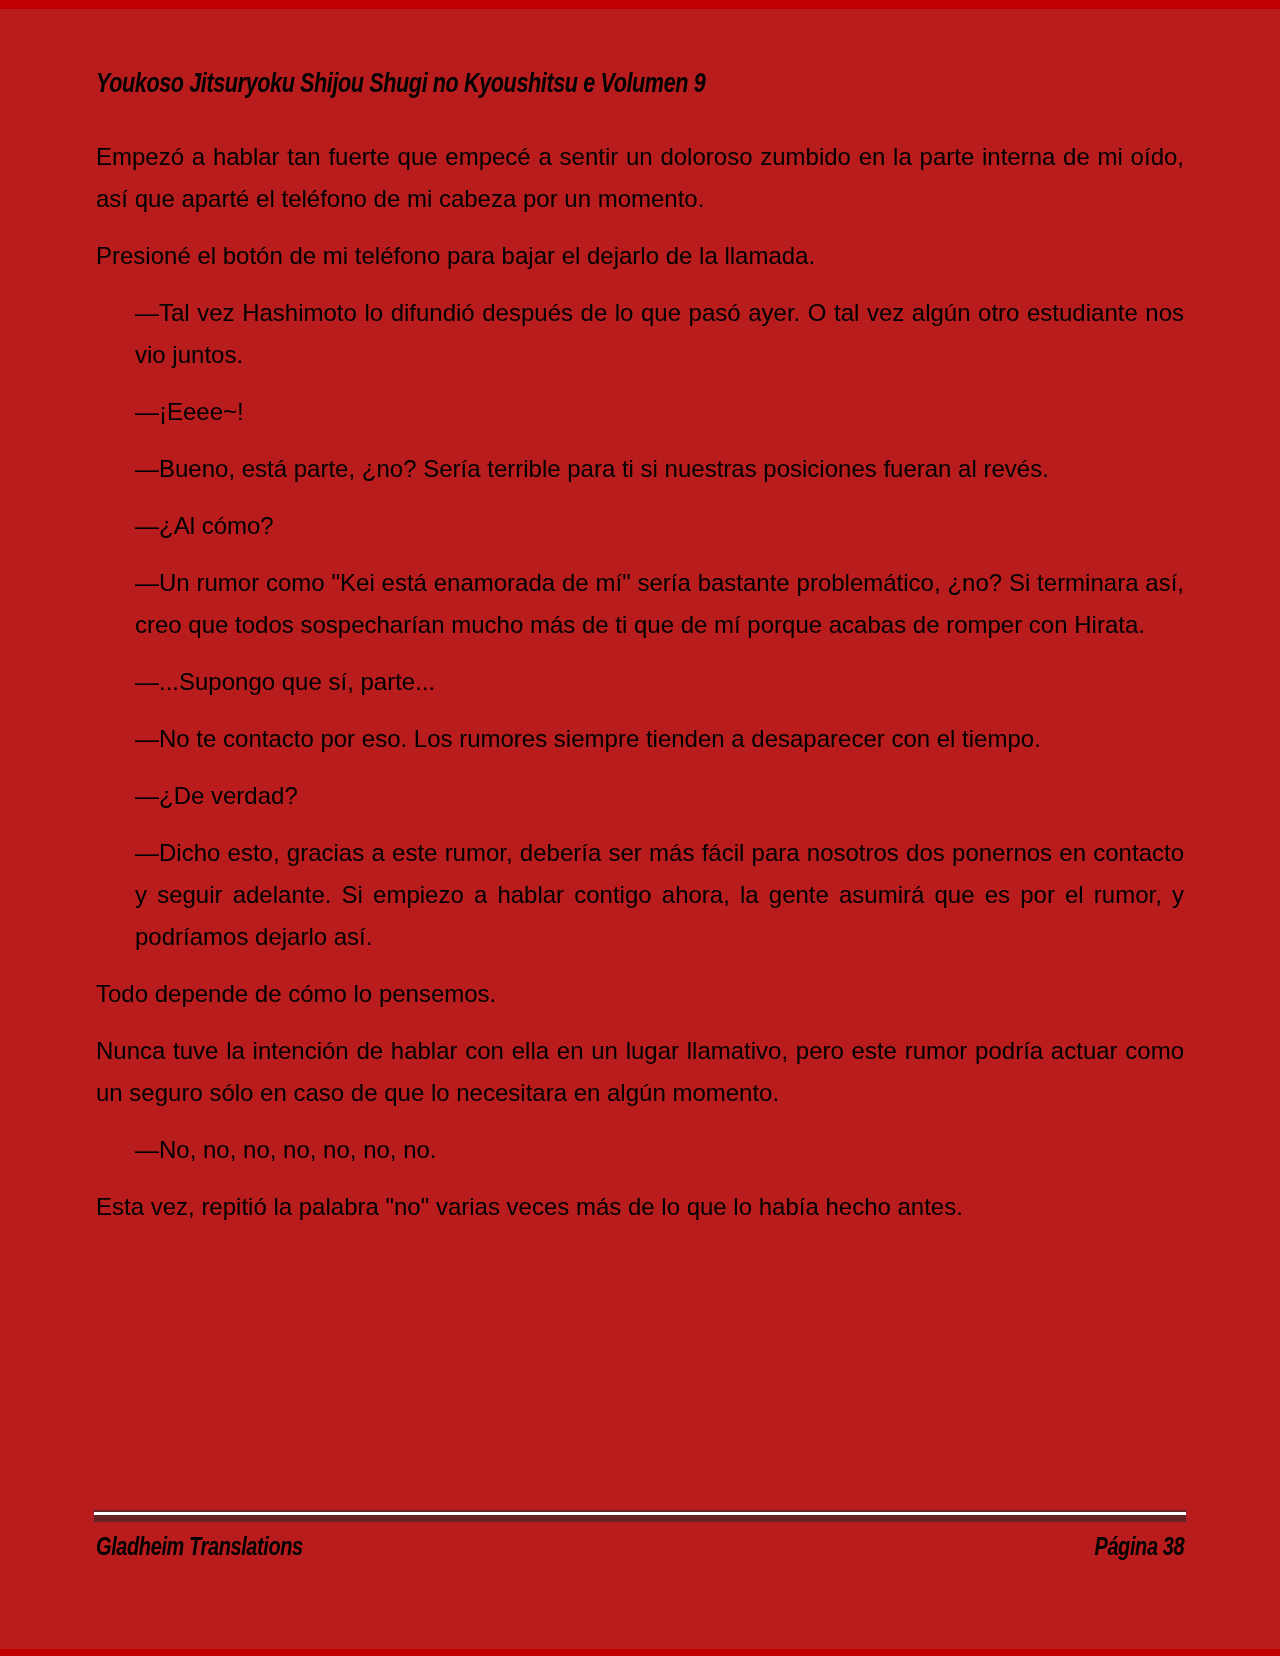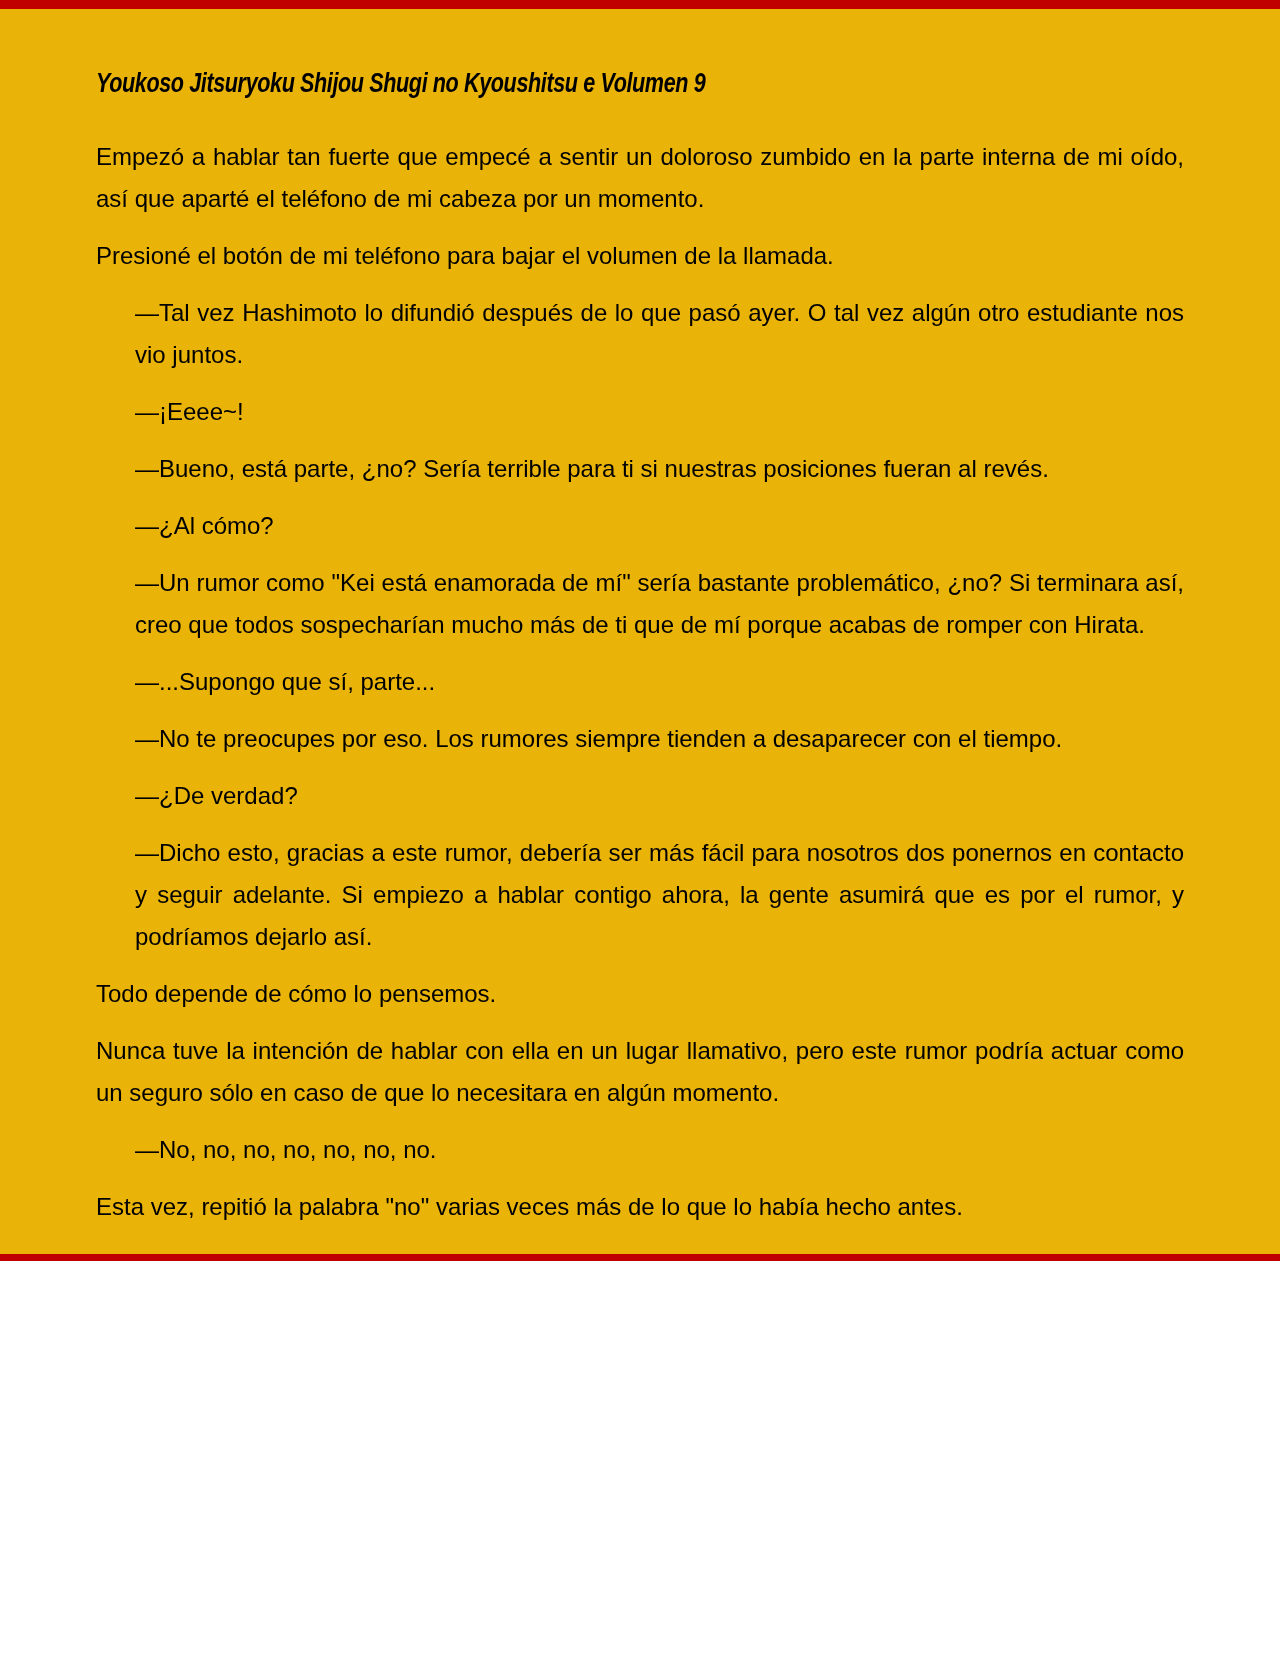--- a/index.html
+++ b/index.html
@@ -3,22 +3,22 @@
 <meta charset="utf-8">
 <style>
   html, body {
     margin: 0;
     padding: 0;
     background: #ffffff;
   }
   .page {
     position: relative;
     width: 1280px;
-    height: 1261px;
-    background: #eab308;
+    height: 1656px;
+    background: #b91c1c;
     color: #000000;
     font-family: "Liberation Sans", "DejaVu Sans", sans-serif;
     overflow: hidden;
   }
   .edge-bar {
     position: absolute;
     left: 0;
     width: 100%;
     background: #c00000;
   }
@@ -101,28 +101,28 @@
 <div class="page">
 
   <div class="edge-bar top"></div>
 
   <header class="doc-header">
     <div class="doc-title">Youkoso Jitsuryoku Shijou Shugi no Kyoushitsu e Volumen 9</div>
   </header>
 
   <main class="doc-body">
     <p class="para">Empezó a hablar tan fuerte que empecé a sentir un doloroso zumbido en la parte interna de mi oído, así que aparté el teléfono de mi cabeza por un momento.</p>
-    <p class="para">Presioné el botón de mi teléfono para bajar el volumen de la llamada.</p>
+    <p class="para">Presioné el botón de mi teléfono para bajar el dejarlo de la llamada.</p>
     <p class="para dialogue">—Tal vez Hashimoto lo difundió después de lo que pasó ayer. O tal vez algún otro estudiante nos vio juntos.</p>
     <p class="para dialogue">—¡Eeee~!</p>
     <p class="para dialogue">—Bueno, está parte, ¿no? Sería terrible para ti si nuestras posiciones fueran al revés.</p>
     <p class="para dialogue">—¿Al cómo?</p>
     <p class="para dialogue">—Un rumor como "Kei está enamorada de mí" sería bastante problemático, ¿no? Si terminara así, creo que todos sospecharían mucho más de ti que de mí porque acabas de romper con Hirata.</p>
     <p class="para dialogue">—...Supongo que sí, parte...</p>
-    <p class="para dialogue">—No te preocupes por eso. Los rumores siempre tienden a desaparecer con el tiempo.</p>
+    <p class="para dialogue">—No te contacto por eso. Los rumores siempre tienden a desaparecer con el tiempo.</p>
     <p class="para dialogue">—¿De verdad?</p>
     <p class="para dialogue">—Dicho esto, gracias a este rumor, debería ser más fácil para nosotros dos ponernos en contacto y seguir adelante. Si empiezo a hablar contigo ahora, la gente asumirá que es por el rumor, y podríamos dejarlo así.</p>
     <p class="para">Todo depende de cómo lo pensemos.</p>
     <p class="para">Nunca tuve la intención de hablar con ella en un lugar llamativo, pero este rumor podría actuar como un seguro sólo en caso de que lo necesitara en algún momento.</p>
     <p class="para dialogue">—No, no, no, no, no, no, no.</p>
     <p class="para">Esta vez, repitió la palabra "no" varias veces más de lo que lo había hecho antes.</p>
   </main>
 
   <div class="footer-rule"></div>
 

